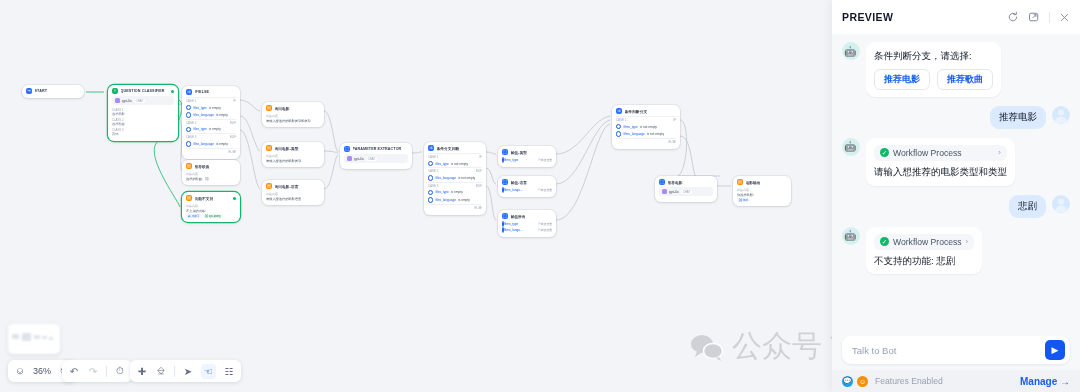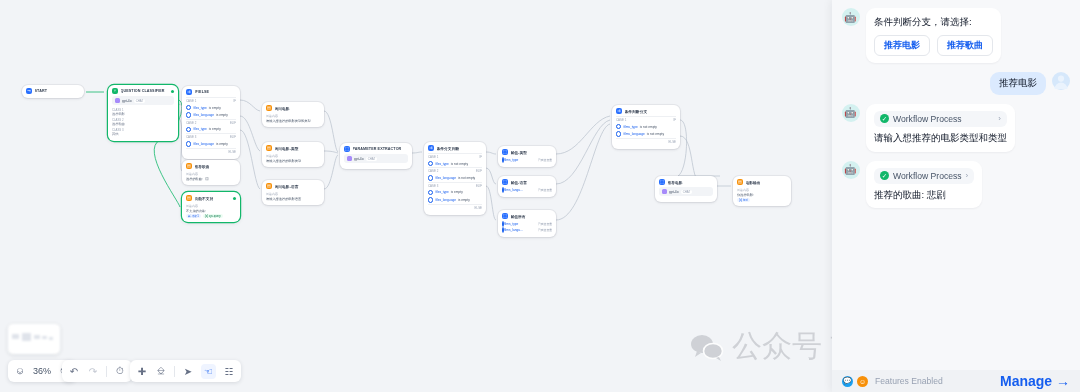--- a/index.html
+++ b/index.html
@@ -87,21 +87,21 @@
   #inputwrap{flex:0 0 auto;padding:0 10px 6px 10px;background:#f7f8fa;}
   #inputbox{background:#fff;border-radius:9px;height:28px;display:flex;align-items:center;padding:0 5px 0 10px;
     box-shadow:0 1px 3px rgba(16,24,40,.08);}
   #inputbox .ph{font-size:9.5px;color:#98a2b3;}
   #send{margin-left:auto;width:20px;height:20px;border-radius:5px;background:#1456f0;color:#fff;
     display:flex;align-items:center;justify-content:center;font-size:9px;cursor:pointer;}
   #pfoot{flex:0 0 auto;height:22px;background:#f0f2f5;display:flex;align-items:center;padding:0 10px;gap:4px;}
   #pfoot .fi{width:11px;height:11px;border-radius:50%;display:flex;align-items:center;justify-content:center;
     font-size:7px;color:#fff;}
   #pfoot .fl{font-size:8.6px;color:#98a2b3;margin-left:3px;}
-  #pfoot .mg{margin-left:auto;font-size:14px;color:#155eef;font-weight:bold;cursor:pointer;}
+  #pfoot .mg{margin-left:auto;font-size:10px;color:#155eef;font-weight:bold;cursor:pointer;}
 </style>
 </head>
 <body>
 
 <div id="canvas">
 
   <svg class="wires">
     <g fill="none" stroke="#12b76a" stroke-width="0.8">
       <path d="M86,92 L104,92"></path>
       <path d="M178,100 C186,100 182,130 160,140 C140,150 178,200 180,207"></path>
@@ -465,20 +465,37 @@
     <ellipse cx="12" cy="11" rx="11" ry="9" fill="#c9ccd1"></ellipse>
     <polygon points="7,18 5,24 11,20" fill="#c9ccd1"></polygon>
     <ellipse cx="23" cy="18" rx="9.5" ry="7.5" fill="#c9ccd1" stroke="#fff" stroke-width="1.6"></ellipse>
     <polygon points="29,24 31,28 26,25" fill="#c9ccd1"></polygon>
   </svg>
   <span>公众号 前端GoGoGo</span>
 </div>
 
 <div id="panel">
 
+  <div id="phead">
+    <div class="ttl">PREVIEW</div>
+    <div class="acts">
+      <svg width="12" height="12" viewBox="0 0 16 16">
+        <path d="M13 8a5 5 0 1 1-1.6-3.6" fill="none" stroke="#7d8698" stroke-width="1.3" stroke-linecap="round"></path>
+        <path d="M12.4 1.6v3.2H9.2" fill="none" stroke="#7d8698" stroke-width="1.3" stroke-linecap="round" stroke-linejoin="round"></path>
+      </svg>
+      <svg width="12" height="12" viewBox="0 0 16 16">
+        <rect x="2" y="3" width="11" height="10" rx="2" fill="none" stroke="#7d8698" stroke-width="1.3"></rect>
+        <path d="M6.5 9 10.5 5M10.5 5H8M10.5 5v2.4" fill="none" stroke="#7d8698" stroke-width="1.2" stroke-linecap="round"></path>
+      </svg>
+      <span class="vdiv" style="position:static;background:#e4e7ec;"></span>
+      <svg width="11" height="11" viewBox="0 0 16 16">
+        <path d="M3.5 3.5 12.5 12.5M12.5 3.5 3.5 12.5" stroke="#7d8698" stroke-width="1.3" stroke-linecap="round"></path>
+      </svg>
+    </div>
+  </div>
 
   <div id="pbody">
       <div class="msg bot">
         <div class="av bot">🤖</div>
         <div class="bub">
           <div class="txt">条件判断分支，请选择:</div>
           <div class="sugg">
             <span class="s">推荐电影</span>
             <span class="s">推荐歌曲</span>
           </div>
@@ -497,33 +514,48 @@
         <div class="av bot">🤖</div>
         <div class="bub">
           <div class="wfbar">
           <span class="ok">✓</span>
           <span class="lb">Workflow Process</span>
           <span class="cv">›</span>
           </div>
           <div class="txt">请输入想推荐的电影类型和类型</div>
         </div>
       </div>
+      <div class="msg user">
+        <div class="ubub">悲剧</div>
+      <div class="av user">
+        <svg width="18" height="18" viewBox="0 0 18 18">
+            <circle cx="9" cy="6.6" r="3.1" fill="#eaf3fd"></circle>
+        <path d="M2.6 17a6.4 6.4 0 0 1 12.8 0z" fill="#eaf3fd"></path>
+          </svg>
+        </div>
+      </div>
       <div class="msg bot">
         <div class="av bot">🤖</div>
         <div class="bub">
           <div class="wfbar">
           <span class="ok">✓</span>
           <span class="lb">Workflow Process</span>
           <span class="cv">›</span>
           </div>
-          <div class="txt">推荐的歌曲: 悲剧</div>
-        </div>
-      </div>
-    </div>
-
+          <div class="txt">不支持的功能: 悲剧</div>
+        </div>
+      </div>
+    </div>
+
+  <div id="inputwrap">
+    <div id="inputbox">
+      <span class="ph">Talk to Bot</span>
+      <div id="send">▶</div>
+    </div>
+  </div>
 
   <div id="pfoot">
     <div class="fi" style="background:#1ca0f0">💬</div>
     <div class="fi" style="background:#f79009">☺</div>
     <div class="fl">Features Enabled</div>
     <div class="mg">Manage →</div>
   </div>
 </div>
 
 </body></html>

